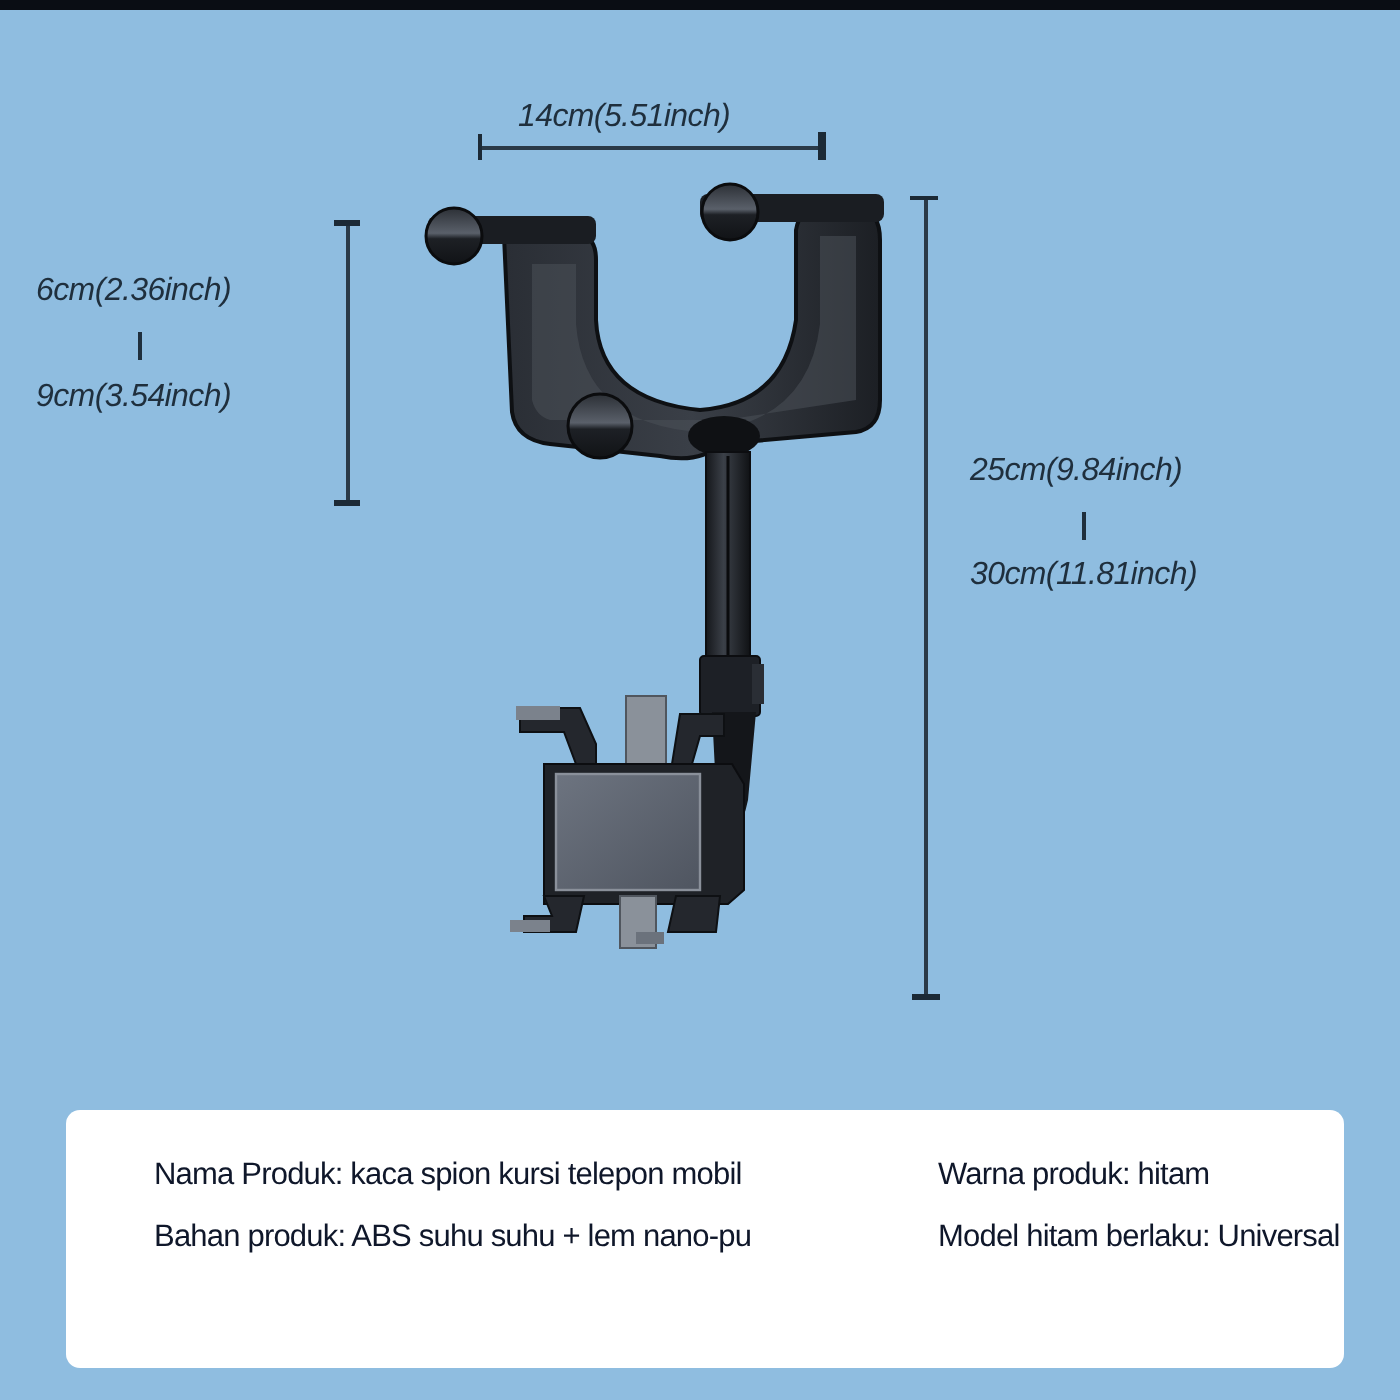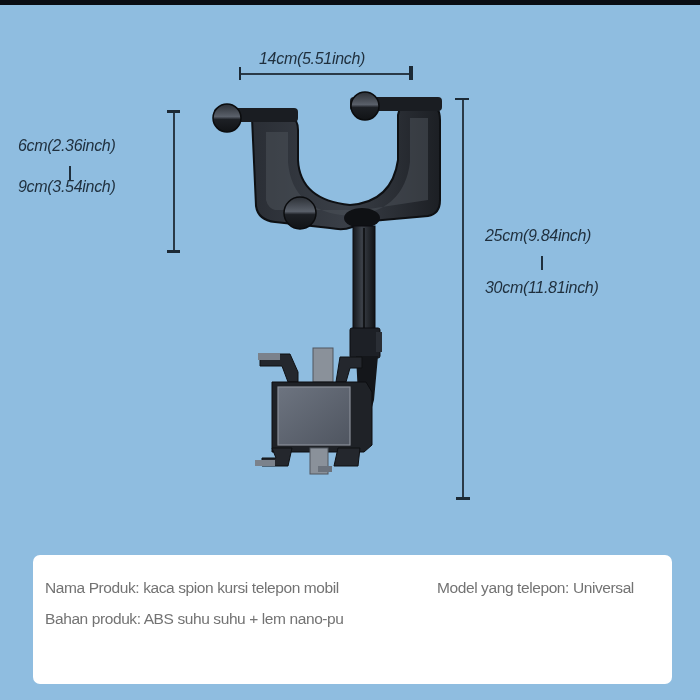--- a/index.html
+++ b/index.html
@@ -45,40 +45,41 @@
     border-radius: 7px;
   }
   .info-col {
     position: absolute;
     top: 23px;
   }
   .info-col.left { left: 12px; }
   .info-col.right { left: 404px; }
   .info-row {
     font-size: 15.5px;
-    color: #737373;
+    color: #0f172a;
     height: 31px;
     line-height: 20px;
     white-space: nowrap;
     letter-spacing: -0.4px;
+    margin-left: 32px;
   }
 </style>
 </head>
 <body>
 
 <div class="topbar"></div>
 
 <div class="dim-label" style="left:259px; top:50px;">14cm(5.51inch)</div>
 <div class="hline" style="left:239px; top:73px; width:173px; height:1.5px;"></div>
 <div class="cap" style="left:239px; top:67px; width:2px; height:13px;"></div>
 <div class="cap" style="left:409px; top:66px; width:4px; height:14px;"></div>
 
 <div class="dim-label" style="left:18px; top:137px;">6cm(2.36inch)</div>
 <div class="dim-sep" style="left:69px; top:166px; height:14px;"></div>
-<div class="dim-label" style="left:18px; top:178px;">9cm(3.54inch)</div>
+<div class="dim-label" style="left:18px; top:190px;">9cm(3.54inch)</div>
 <div class="vline" style="left:173px; top:111px; width:1.5px; height:140px;"></div>
 <div class="cap" style="left:167px; top:110px; width:13px; height:3px;"></div>
 <div class="cap" style="left:167px; top:250px; width:13px; height:3px;"></div>
 
 <div class="vline" style="left:462px; top:99px; width:1.5px; height:399px;"></div>
 <div class="cap" style="left:455px; top:98px; width:14px; height:2px;"></div>
 <div class="cap" style="left:456px; top:497px; width:14px; height:3px;"></div>
 <div class="dim-label" style="left:485px; top:227px;">25cm(9.84inch)</div>
 <div class="dim-sep" style="left:541px; top:256px; height:14px;"></div>
 <div class="dim-label" style="left:485px; top:279px;text-align:right;">30cm(11.81inch)</div>
@@ -147,15 +148,16 @@
     <rect x="318" y="466" width="14" height="6" fill="#6b727c"></rect>
   </svg>
 </div>
 
 <div class="info-panel">
   <div class="info-col left">
     <div class="info-row">Nama Produk: kaca spion kursi telepon mobil</div>
     <div class="info-row">Bahan produk: ABS suhu suhu + lem nano-pu</div>
   </div>
   <div class="info-col right">
-    <div class="info-row">Model yang telepon: Universal</div>
+    <div class="info-row">Warna produk: hitam</div>
+    <div class="info-row">Model hitam berlaku: Universal</div>
   </div>
 </div>
 
 </body></html>

